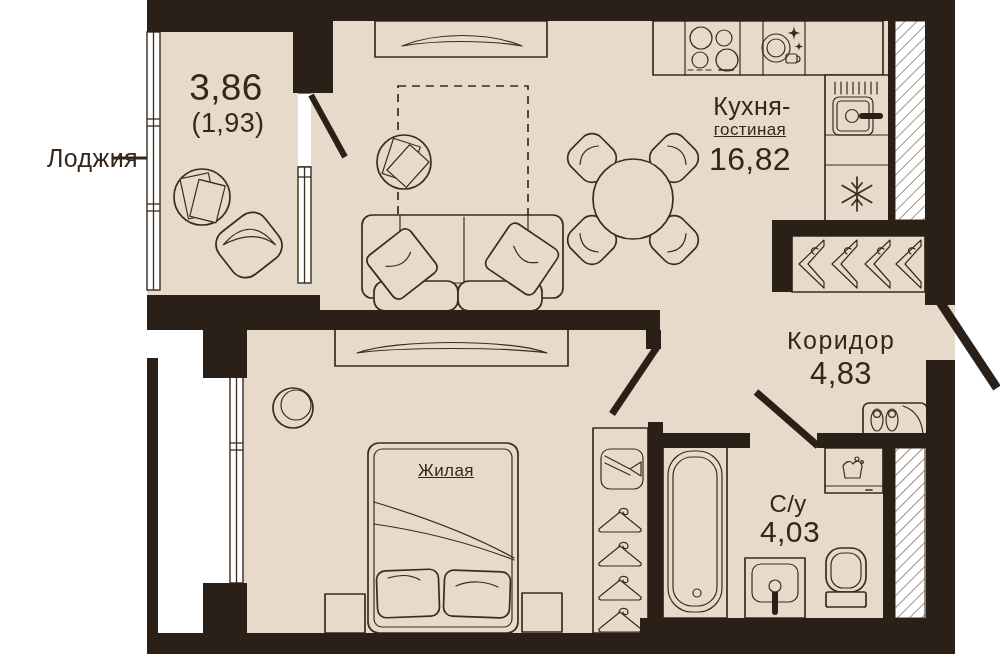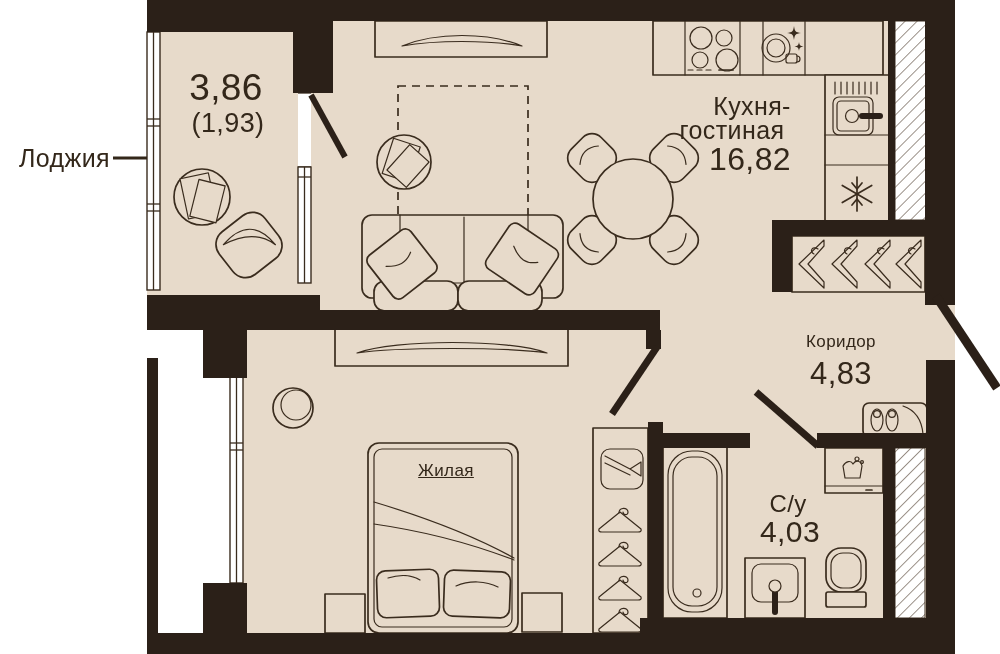--- a/index.html
+++ b/index.html
@@ -17,21 +17,21 @@
   .frame{fill:none;stroke:var(--outline);stroke-width:1.3;}
   .item{fill:var(--floor);stroke:var(--outline);stroke-width:1.7;stroke-linejoin:round;stroke-linecap:round;}
   .ln{fill:none;stroke:var(--outline);stroke-width:1.7;stroke-linejoin:round;stroke-linecap:round;}
   .thin{stroke-width:1.2;}
   .dash{fill:none;stroke:var(--outline);stroke-width:1.7;stroke-dasharray:8 6;}
   .door{stroke:var(--wall);fill:none;}
   .fillicon{fill:var(--outline);stroke:none;}
   .hatchbox{fill:var(--window);stroke:var(--outline);stroke-width:1;}
   .lbl{position:absolute;color:var(--text);font-weight:500;white-space:nowrap;
        transform:translate(-50%,-50%);letter-spacing:.4px;text-align:center;}
-  .lbl.right{transform:translateY(-50%);text-align:right;}
+  .lbl.right{transform:translateY(-50%);text-align:right;margin-left:28px;}
 </style>
 </head>
 <body>
 
 <div class="plan">
 <svg width="1000" height="654" viewBox="0 0 1000 654">
   <defs>
     <pattern id="hatch" patternUnits="userSpaceOnUse" width="8.5" height="8.5" patternTransform="rotate(45)">
       <line x1="0" y1="0" x2="0" y2="8.5" style="stroke:var(--hatch-line);stroke-width:1.1"></line>
     </pattern>
@@ -301,23 +301,23 @@
   </g>
 
   <line x1="113" y1="158" x2="147" y2="158" style="stroke:var(--text);stroke-width:3"></line>
 </svg>
 
   <div class="lbl right" style="left:0px;top:158px;width:110px;font-size:25px;">Лоджия</div>
   <div class="lbl" style="left:226px;top:88px;font-size:37px;">3,86</div>
   <div class="lbl" style="left:228px;top:123px;font-size:27px;">(1,93)</div>
 
   <div class="lbl" style="left:752px;top:106px;font-size:25px;">Кухня-</div>
-  <div class="lbl" style="left:732px;top:130px;font-size:25px;">гостиная</div>
+  <div class="lbl" style="left:750px;top:130px;font-size:17px;text-decoration:underline;">гостиная</div>
   <div class="lbl" style="left:750px;top:159px;font-size:32px;">16,82</div>
 
-  <div class="lbl" style="left:841px;top:342px;font-size:17px;">Коридор</div>
+  <div class="lbl" style="left:841px;top:342px;font-size:25px;font-family:Liberation Mono, monospace;">Коридор</div>
   <div class="lbl" style="left:841px;top:374px;font-size:31px;">4,83</div>
 
   <div class="lbl" style="left:446px;top:471px;font-size:17px;text-decoration:underline;">Жилая</div>
 
   <div class="lbl" style="left:788px;top:504px;font-size:24px;">С/у</div>
   <div class="lbl" style="left:790px;top:532px;font-size:30px;">4,03</div>
 </div>
 
 </body></html>

